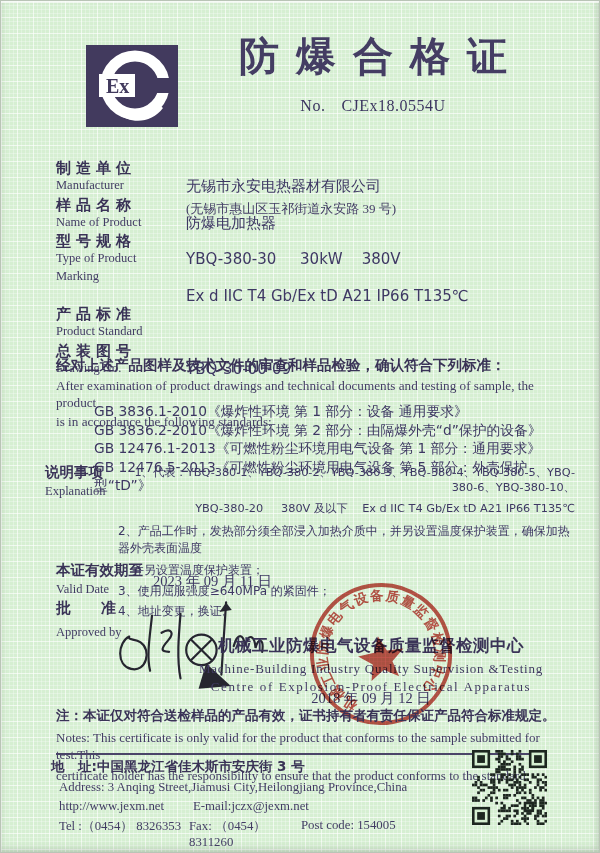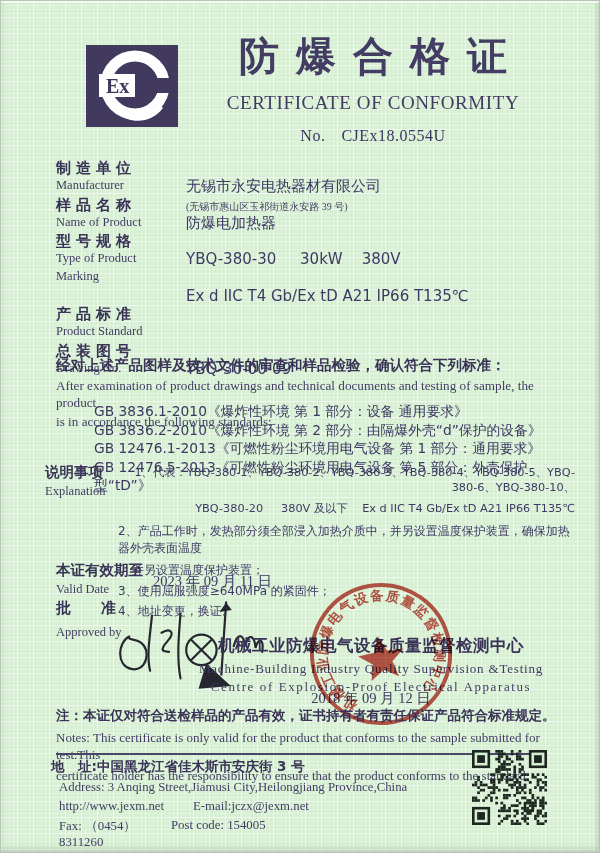--- a/index.html
+++ b/index.html
@@ -28,21 +28,21 @@
   .cert-no-row{margin-top:13px;font-size:16px;letter-spacing:.5px;color:#3b3560;}
   .cert-no-row .no-label{margin-right:16px;}
 
   
   .fields{left:55px;top:158px;width:520px;}
   .field-row{display:flex;height:36.5px;}
   .f-label{width:130px;flex:0 0 130px;}
   .f-label-cn{font-size:15px;font-weight:700;letter-spacing:5px;color:#3a3357;}
   .f-label-en{font-size:12.5px;margin-top:0;color:#423c64;}
   .f-value{font-size:15px;padding-top:18px;color:#3e3864;}
-  .f-value-sub{font-size:10px;margin-top:4px;color:#423c64;}
+  .f-value-sub{font-size:13px;margin-top:4px;color:#423c64;}
 
   
   .statement{left:55px;top:355px;width:505px;}
   .stmt-cn{font-size:14.5px;font-weight:700;color:#3a3357;}
   .stmt-en{font-size:13.2px;line-height:16.5px;margin-top:3px;color:#423c64;}
   .standards{left:93px;top:401px;width:480px;font-size:13.8px;line-height:18.6px;color:#3d3762;}
 
   
   .explanation{left:44px;top:462px;width:530px;display:flex;}
   .exp-label{width:73px;flex:0 0 73px;}
@@ -97,21 +97,20 @@
     <rect x="0" y="0" width="92" height="82" fill="#423a5e"></rect>
     <circle cx="49" cy="40" r="29" fill="none" stroke="#ffffff" stroke-width="11"></circle>
     <rect x="46" y="33" width="46" height="15" fill="#423a5e"></rect>
     <rect x="13" y="29" width="36" height="23" fill="#ffffff"></rect>
     <text x="20" y="48" font-size="20" font-weight="bold" fill="#423a5e" font-family="Liberation Serif, serif">Ex</text>
     <path d="M34 62 C44 72 62 70 70 57 L77 63 C66 78 45 80 31 68 Z" fill="#ffffff"></path>
   </svg>
 
   <div class="abs title-block">
     <div class="cert-title">防爆合格证</div>
-    <div class="cert-subtitle en">CERTIFICATE OF CONFORMITY</div>
     <div class="cert-no-row en">
       <span class="no-label">No.</span><span>CJEx18.0554U</span>
     </div>
   </div>
 
   <div class="abs fields">
     <div class="field-row">
       <div class="f-label">
         <div class="f-label-cn">制造单位</div>
         <div class="f-label-en en">Manufacturer</div>
@@ -237,20 +236,21 @@
   <div class="abs divider"></div>
 
   <div class="abs footer">
     <div class="addr-cn">地　址:中国黑龙江省佳木斯市安庆街 3 号</div>
     <div class="addr-en en">Address: 3 Anqing Street,Jiamusi City,Heilongjiang Province,China</div>
     <div class="contact-row en">
       <span class="w1">http://www.jexm.net</span>
       <span>E-mail:jczx@jexm.net</span>
     </div>
     <div class="contact-row en">
+      <span class="w2">Tel :（0454） 8326353</span>
       <span class="w3">Fax: （0454） 8311260</span>
       <span>Post code: 154005</span>
     </div>
   </div>
 
   <svg class="abs qr" viewBox="0 0 29 29" aria-hidden="true">
     <g fill="#1d2620">
       <rect x="0" y="0" width="7" height="7"></rect>
         <rect x="22" y="0" width="7" height="7"></rect>
         <rect x="0" y="22" width="7" height="7"></rect>

